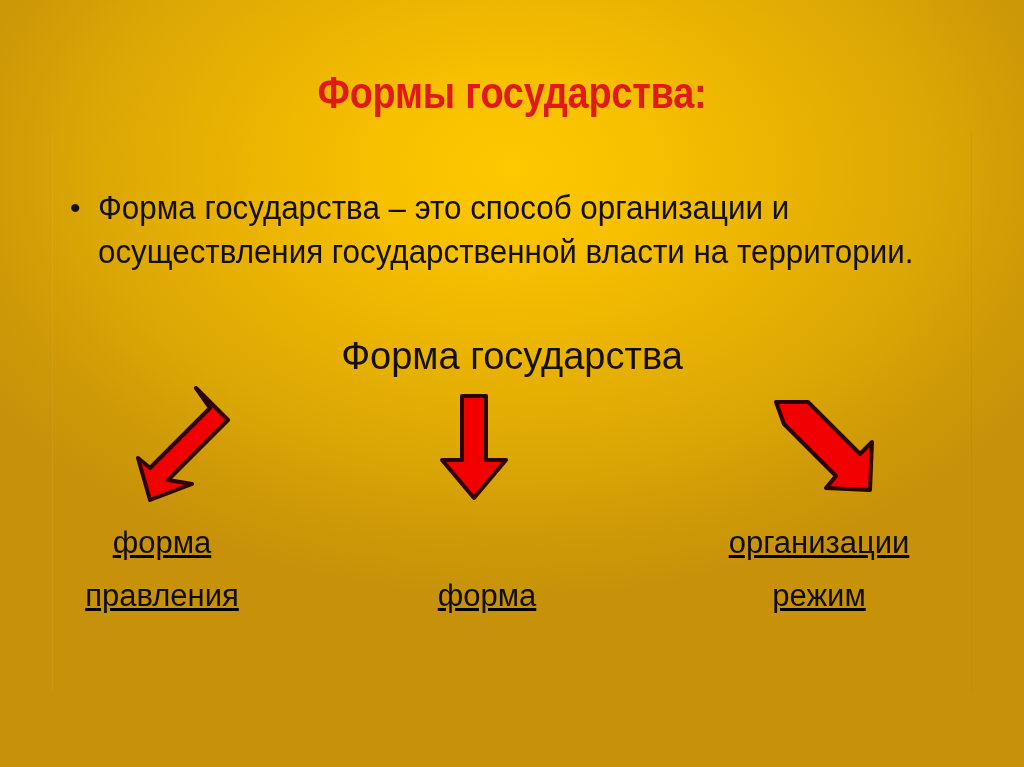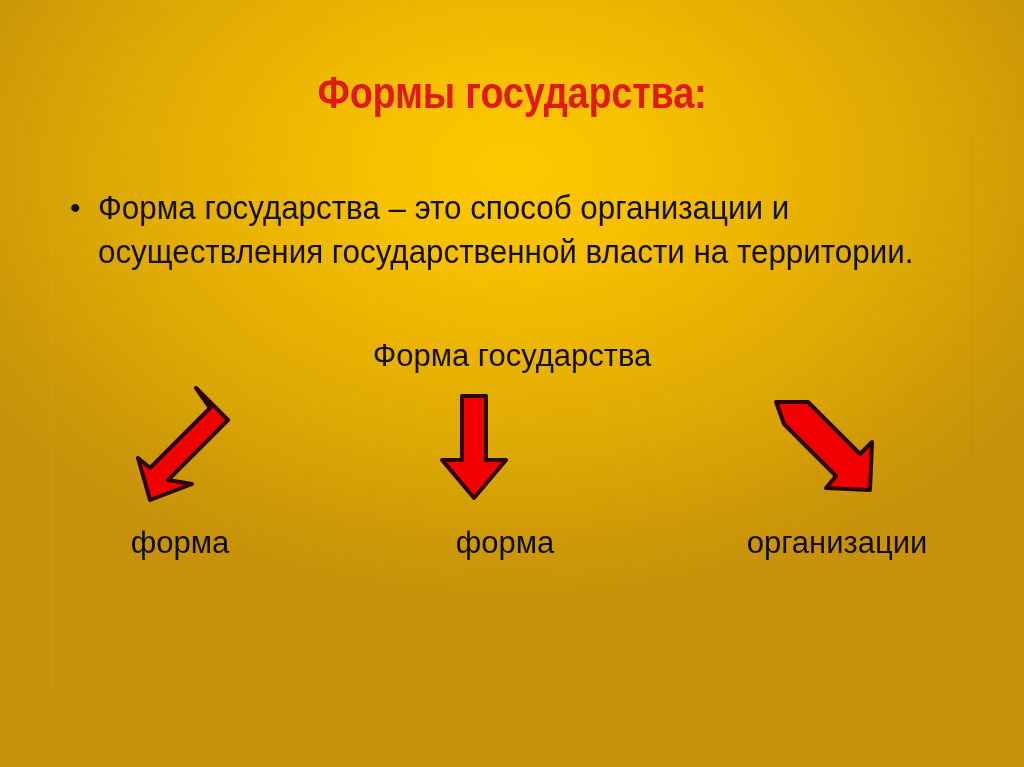--- a/index.html
+++ b/index.html
@@ -79,35 +79,36 @@
     transform: scaleX(0.95);
   }
 
   #subtitle {
     position: absolute;
     left: 0;
     top: 336px;
     width: 1024px;
     text-align: center;
     color: #141008;
-    font-size: 31px;
+    font-size: 38px;
     line-height: 40px;
   }
 
   .arrow {
     position: absolute;
   }
 
   #columns {
     position: absolute;
-    left: 30px;
+    left: 12px;
     top: 516px;
     width: 964px;
     display: flex;
     align-items: flex-end;
+    text-decoration: underline;
   }
   .col {
     text-align: center;
     color: #100d06;
     font-size: 31px;
     line-height: 53px;
     font-weight: 400;
   }
   #col-form-of-government { flex: 0 0 300px; }
   #col-state-structure    { flex: 0 0 350px; }
@@ -140,22 +141,24 @@
     <polygon points="28,4 52,4 52,68 72,68 40,106 8,68 28,68" fill="#f20000" stroke="#2a0300" stroke-width="4" stroke-linejoin="round"></polygon>
   </svg>
 
   <svg class="arrow" style="left:760px; top:396px;" width="120" height="104" viewBox="0 0 120 104">
     <polygon points="16,4 48,4 100,56 112,44 110,92 66,90 76,78 24,26" fill="#f20000" stroke="#2a0300" stroke-width="4" stroke-linejoin="round" transform="translate(0,2)"></polygon>
   </svg>
 
   <div id="columns">
     <div class="col" id="col-form-of-government">
       <span class="line">форма</span>
+      <span class="line">правления</span>
     </div>
     <div class="col" id="col-state-structure">
       <span class="line">форма</span>
     </div>
     <div class="col" id="col-political-regime">
       <span class="line">организации</span>
+      <span class="line">режим</span>
     </div>
   </div>
 
 </div>
 
 </body></html>

